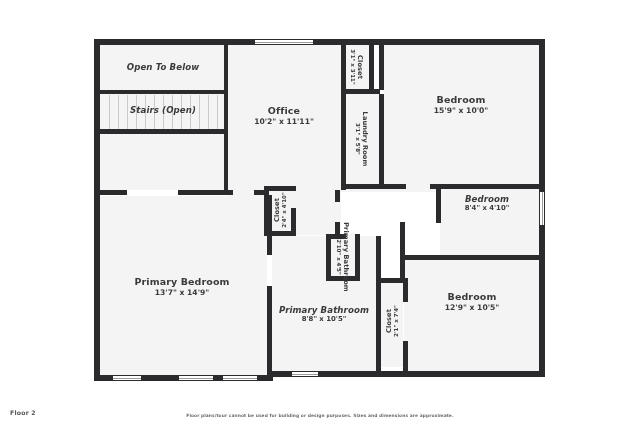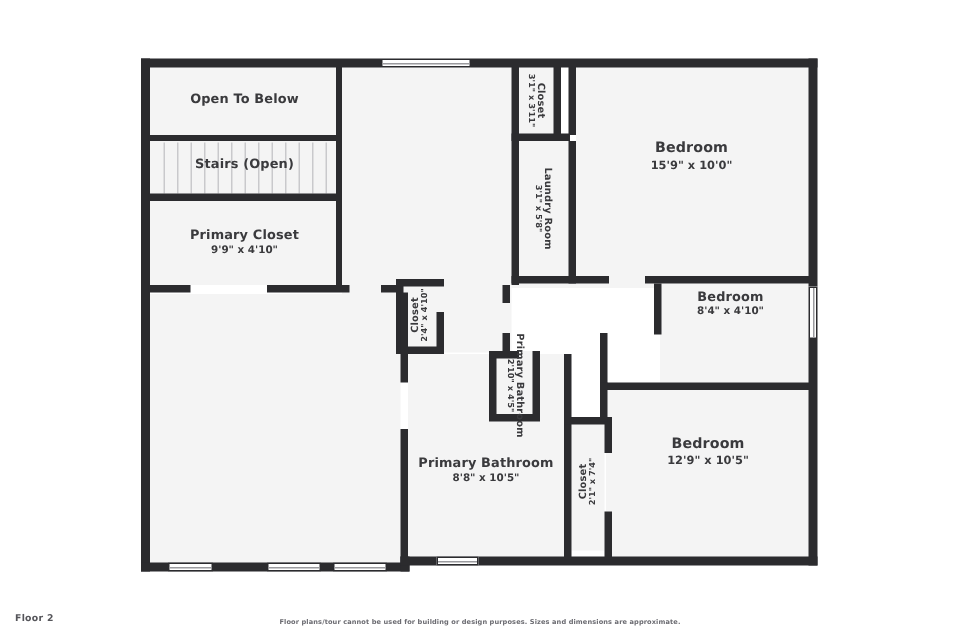--- a/index.html
+++ b/index.html
@@ -84,21 +84,21 @@
     display: block;
     font-weight: bold;
     letter-spacing: .1px;
   }
   .label .dim {
     display: block;
     font-weight: bold;
   }
   .lbl-lg .nm { font-size: 9.5px; }
   .lbl-lg .dim { font-size: 7.6px; }
-  .lbl-md .nm { font-size: 8.6px; }
+  .lbl-md .nm { font-size: 8.6px; font-style: italic; }
   .lbl-md .dim { font-size: 6.9px; }
   .lbl-xs .nm { font-size: 6.6px; }
   .lbl-xs .dim { font-size: 5.5px; }
   .rot-cw { transform: translate(-50%, -50%) rotate(90deg); }
   .rot-ccw { transform: translate(-50%, -50%) rotate(-90deg); }
   .rot-0 { transform: translate(-50%, -50%); }
   
   .footer-floor {
     position: absolute;
     left: 10px;
@@ -238,25 +238,25 @@
   <div class="label lbl-md rot-0" style="left:163px;top:67px;">
     <span class="nm">Open To Below</span>
     <span class="dim"></span>
   </div>
 
   <div class="label lbl-md rot-0" style="left:163px;top:110px;">
     <span class="nm">Stairs (Open)</span>
     <span class="dim"></span>
   </div>
 
-  <div class="label lbl-md rot-0" style="left:163px;top:162px;">
-    <span class="nm">Primary Closet</span>
-    <span class="dim">9'9" x 4'10"</span>
-  </div>
-
+
+  <div class="label lbl-lg rot-0" style="left:284px;top:115px;">
+    <span class="nm">Office</span>
+    <span class="dim">10'2" x 11'11"</span>
+  </div>
 
   <div class="label lbl-xs rot-cw" style="left:357px;top:67px;">
     <span class="nm">Closet</span>
     <span class="dim">3'1" x 3'11"</span>
   </div>
 
   <div class="label lbl-xs rot-cw" style="left:362px;top:139px;">
     <span class="nm">Laundry Room</span>
     <span class="dim">3'1" x 5'8"</span>
   </div>
@@ -269,20 +269,24 @@
   <div class="label lbl-md rot-0" style="left:487px;top:203px;">
     <span class="nm">Bedroom</span>
     <span class="dim">8'4" x 4'10"</span>
   </div>
 
   <div class="label lbl-xs rot-ccw" style="left:280px;top:210px;">
     <span class="nm">Closet</span>
     <span class="dim">2'4" x 4'10"</span>
   </div>
 
+  <div class="label lbl-lg rot-0" style="left:182px;top:286px;">
+    <span class="nm">Primary Bedroom</span>
+    <span class="dim">13'7" x 14'9"</span>
+  </div>
 
   <div class="label lbl-xs rot-cw" style="left:343px;top:257px;">
     <span class="nm">Primary Bathroom</span>
     <span class="dim">2'10" x 4'5"</span>
   </div>
 
   <div class="label lbl-md rot-0" style="left:324px;top:314px;">
     <span class="nm">Primary Bathroom</span>
     <span class="dim">8'8" x 10'5"</span>
   </div>

